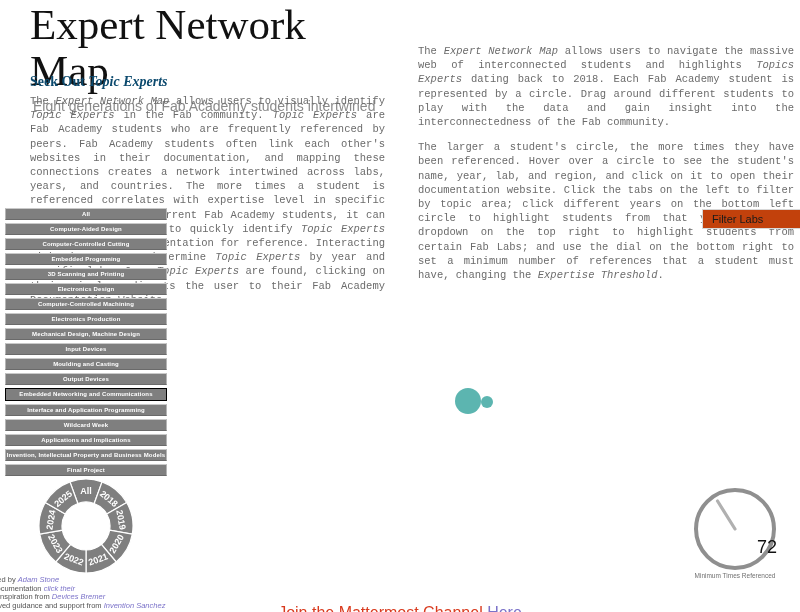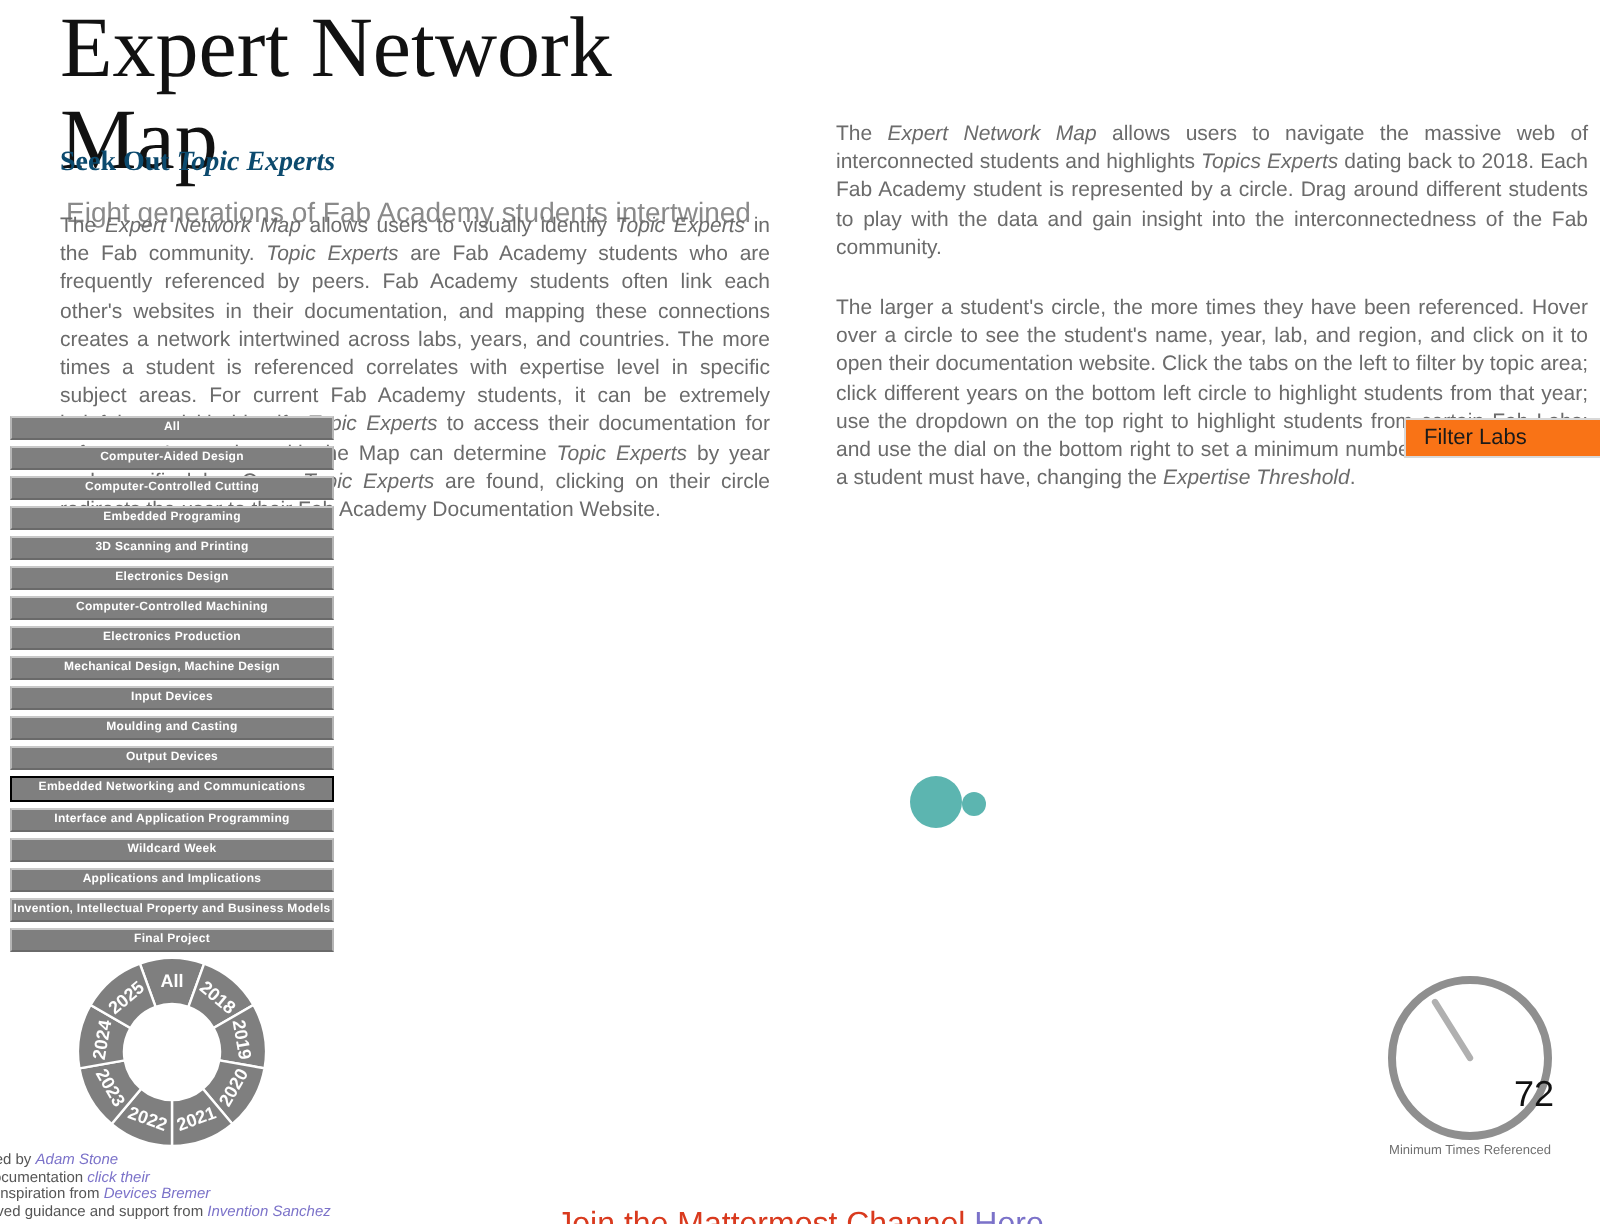--- a/index.html
+++ b/index.html
@@ -52,26 +52,26 @@
     font-family: "Liberation Serif", serif;
     font-size: 14px;
     font-weight: bold;
     color: #0c4a6e;
     margin: 0 0 4px 0;
   }
   .sec-heading em {
     font-style: italic;
   }
   .body-text {
-    font-family: Liberation Sans, sans-serif;
+    font-family: Liberation Mono, monospace;
     font-size: 10.5px;
     line-height: 14.2px;
     color: #6b6b6b;
     text-align: justify;
-    margin: 16px 0 11px 0;
+    margin: 0 0 11px 0;
   }
   .body-text i { font-style: italic; }
 
   
   #right-col {
     position: absolute;
     left: 418px;
     top: 44px;
     width: 376px;
   }
@@ -132,21 +132,21 @@
   }
 
   
   #filter-labs {
     position: absolute;
     left: 702px;
     top: 209px;
     width: 98px;
     height: 20px;
     box-sizing: border-box;
-    background: #f97316;
+    background: #c2410c;
     border: 1px solid #d8d8d8;
     border-right: none;
     font-family: "Liberation Sans", sans-serif;
     font-size: 11px;
     color: #1a1a1a;
     line-height: 19px;
     padding-left: 9px;
     cursor: pointer;
   }
 

